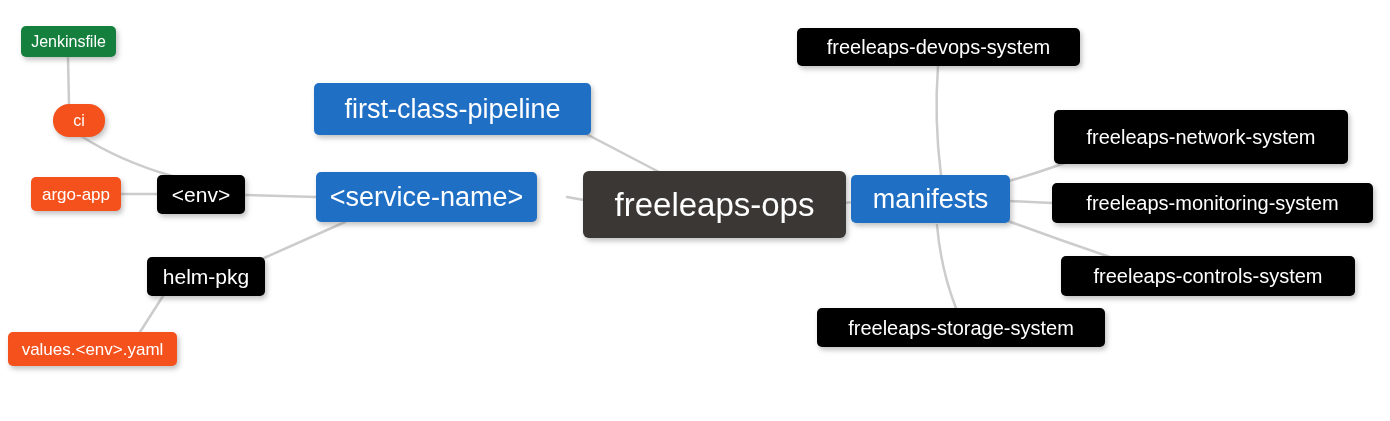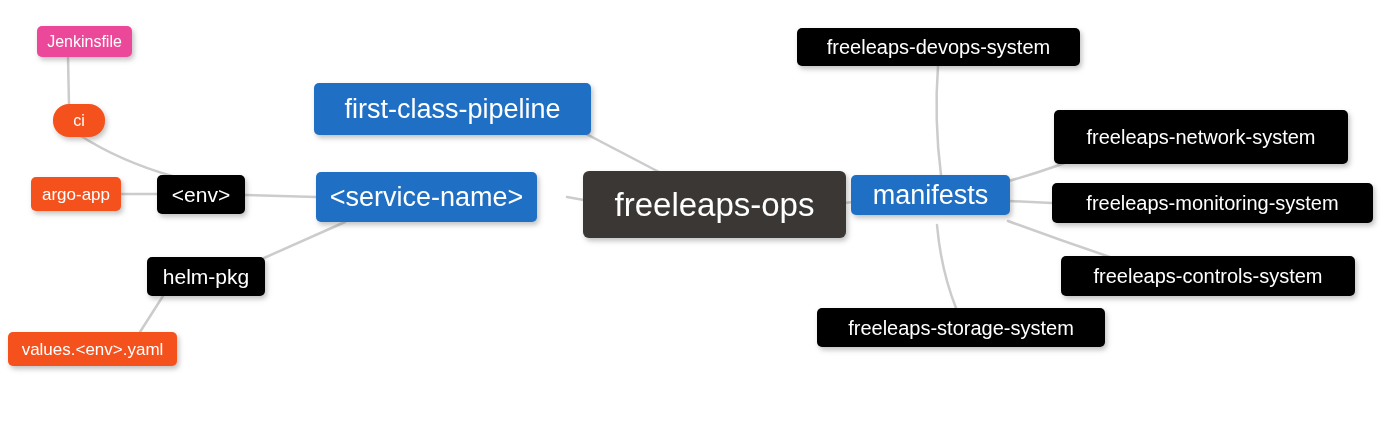--- a/index.html
+++ b/index.html
@@ -18,34 +18,34 @@
     color:#ffffff;
     border-radius:5px;
     box-shadow:2px 3px 5px rgba(80,80,80,0.35);
     white-space:nowrap;
     box-sizing:border-box;
     cursor:pointer;
     line-height:1;
   }
   .c-blue{background:#1f6fc5;}
   .c-green{background:#000000;}
-  .c-orange{background:#ec4899;margin-left:16px;}
+  .c-orange{background:#15803d;}
   .c-red{background:#f4511c;}
   .c-dark{background:#3b3734;border-radius:6px;}
 
   .p-jenkinsfile{left:21px;top:26px;width:95px;height:31px;font-size:16px;}
   .p-ci{left:53px;top:104px;width:52px;height:33px;font-size:16px;border-radius:16px;}
   .p-argo{left:31px;top:177px;width:90px;height:34px;font-size:17px;}
   .p-env{left:157px;top:175px;width:88px;height:39px;font-size:21px;}
   .p-helm{left:147px;top:257px;width:118px;height:39px;font-size:21px;}
   .p-values{left:8px;top:332px;width:169px;height:34px;font-size:17px;}
   .p-fcp{left:314px;top:38px;width:277px;height:52px;font-size:27px;margin-top:45px;}
   .p-svc{left:316px;top:172px;width:221px;height:50px;font-size:27px;}
   .p-ops{left:583px;top:171px;width:263px;height:67px;font-size:33px;}
-  .p-manifests{left:851px;top:175px;width:159px;height:40px;font-size:27px;}
+  .p-manifests{left:851px;top:175px;width:159px;height:48px;font-size:27px;}
   .p-devops{left:797px;top:28px;width:283px;height:38px;font-size:20px;}
   .p-network{left:1054px;top:110px;width:294px;height:54px;font-size:20px;}
   .p-monitoring{left:1052px;top:183px;width:321px;height:40px;font-size:20px;}
   .p-controls{left:1061px;top:256px;width:294px;height:40px;font-size:20px;}
   .p-storage{left:817px;top:308px;width:288px;height:39px;font-size:20px;}
 </style>
 </head>
 <body>
 
 <div class="canvas">

